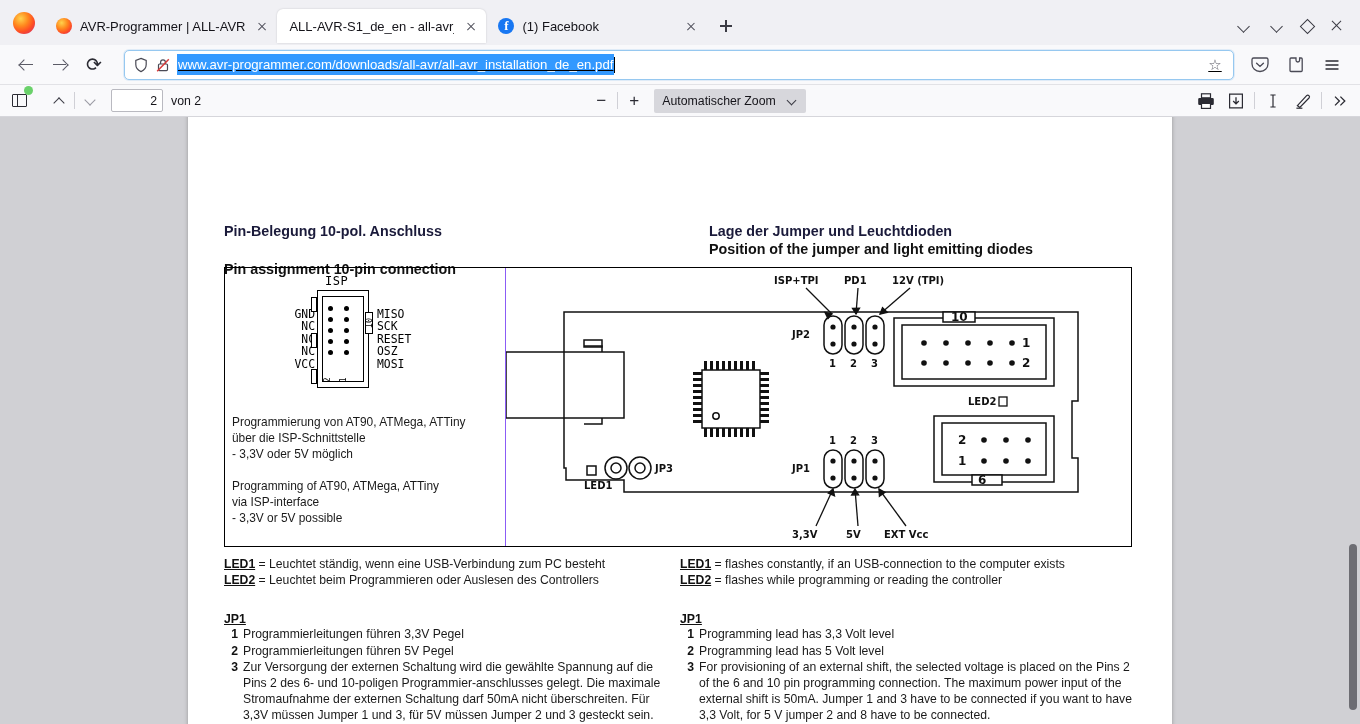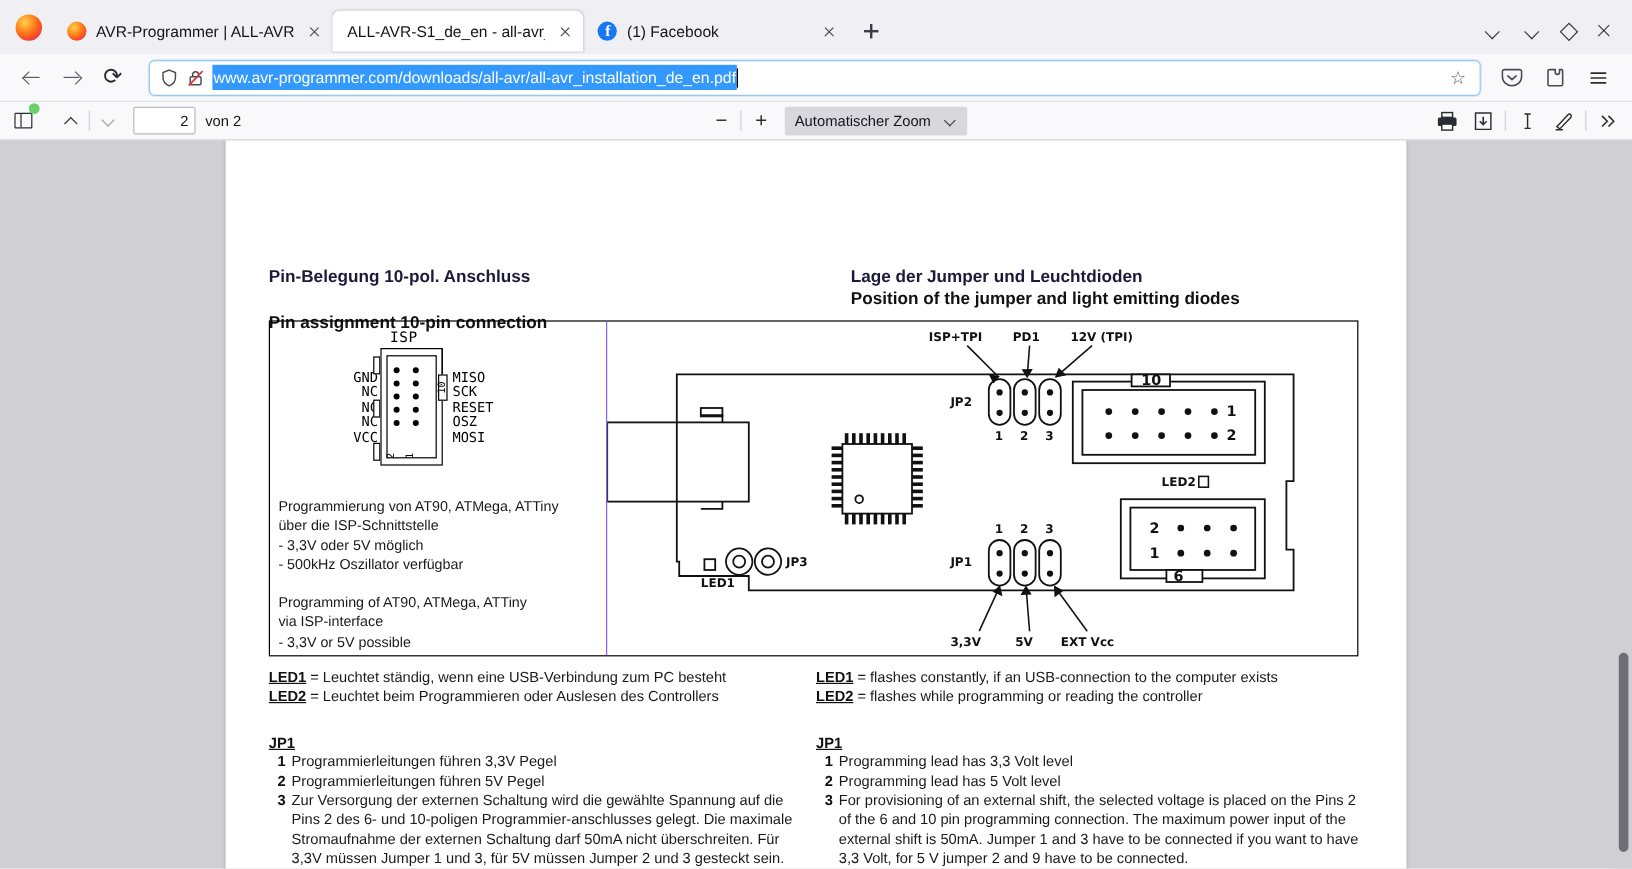--- a/index.html
+++ b/index.html
@@ -120,20 +120,21 @@
 
   .urlbar {
     flex: 1; height: 30px; margin: 0 8px 0 12px;
     background: #ffffff;
     border: 1px solid #96c8f0;
     border-radius: 5px;
     display: flex; align-items: center;
     padding: 0 7px;
     box-shadow: 0 0 0 1px rgba(0,120,212,.10);
     min-width: 0;
+    text-decoration: underline;
   }
   .shield-ic { width: 18px; height: 18px; position: relative; flex:none; margin-right: 4px; }
   .lock-crossed { width: 18px; height: 18px; position: relative; flex:none; margin-right: 5px; }
   .url-text {
     font-size: 13.2px; color: #ffffff; background: #3399ff;
     white-space: nowrap; overflow: hidden;
     padding: 1.5px 1px 2.5px 1px;
     line-height: 17px;
   }
   .url-caret { width: 1px; height: 16px; background: #000; flex:none; }
@@ -519,21 +520,20 @@
           <div>SCK</div>
           <div>RESET</div>
           <div>OSZ</div>
           <div>MOSI</div>
         </div>
 
         <div class="desc">
           <div>Programmierung von AT90, ATMega, ATTiny</div>
           <div>über die ISP-Schnittstelle</div>
           <div>- 3,3V oder 5V möglich</div>
-          <div>- 500kHz Oszillator verfügbar</div>
           <div class="gap"></div>
           <div>Programming of AT90, ATMega, ATTiny</div>
           <div>via ISP-interface</div>
           <div>- 3,3V or 5V possible</div>
         </div>
       </div>
 
       <div class="figright">
         <svg class="pcb" viewBox="0 0 625 278" preserveAspectRatio="xMidYMid meet">
           <g stroke="#111" fill="none" stroke-width="1.5">
@@ -750,21 +750,21 @@
         <div class="li">
           <span class="n">1</span>
           <span class="t">Programming lead has 3,3 Volt level</span>
         </div>
         <div class="li">
           <span class="n">2</span>
           <span class="t">Programming lead has 5 Volt level</span>
         </div>
         <div class="li">
           <span class="n">3</span>
-          <span class="t">For provisioning of an external shift, the selected voltage is placed on the Pins 2 of the 6 and 10 pin programming connection. The maximum power input of the external shift is 50mA. Jumper 1 and 3 have to be connected if you want to have 3,3 Volt, for 5 V jumper 2 and 9 have to be connected.</span>
+          <span class="t">For provisioning of an external shift, the selected voltage is placed on the Pins 2 of the 6 and 10 pin programming connection. The maximum power input of the external shift is 50mA. Jumper 1 and 3 have to be connected if you want to have 3,3 Volt, for 5 V jumper 2 and 8 have to be connected.</span>
         </div>
 
       </div>
     </div>
   </div>
 
   <div class="vscroll">
     <div class="vthumb"></div>
   </div>
 </div>

